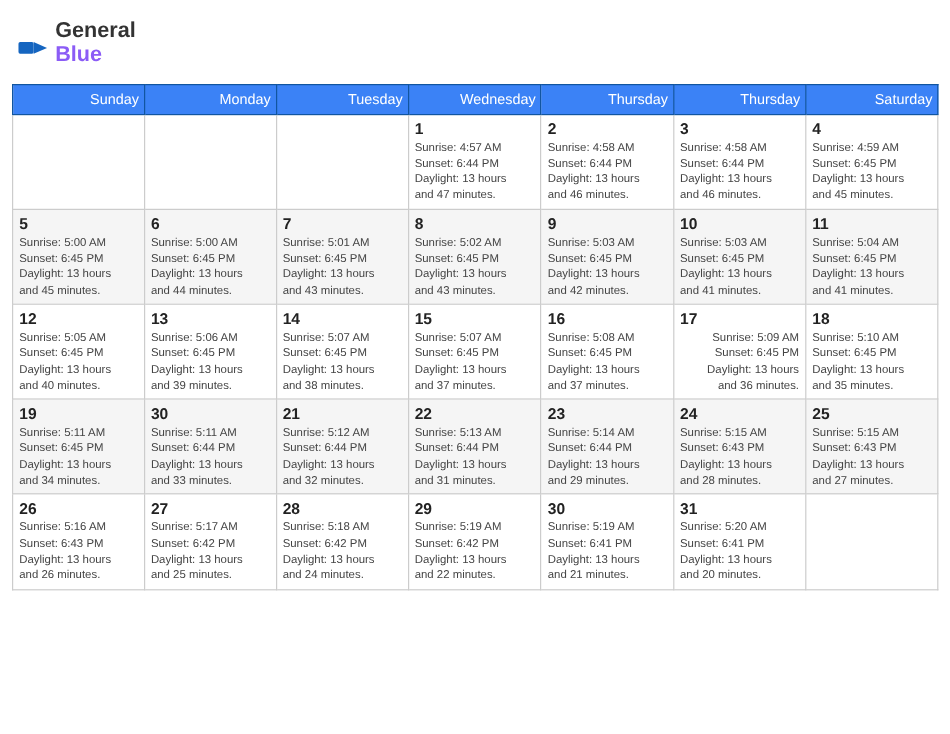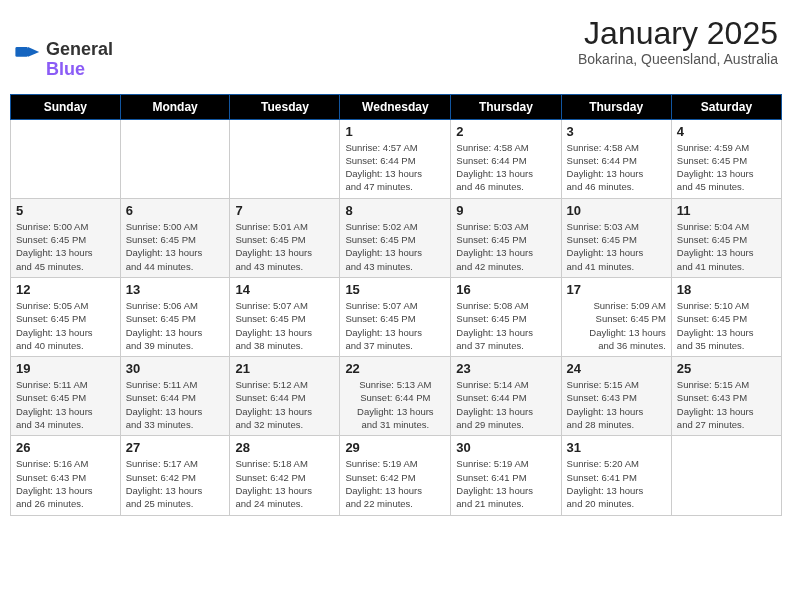--- a/index.html
+++ b/index.html
@@ -12,23 +12,22 @@
     }
     .header {
       display: flex;
       align-items: flex-start;
       justify-content: space-between;
       margin-bottom: 8px;
       padding: 6px 4px;
     }
     .logo {
       display: flex;
-      align-items: flex-start;
+      align-items: flex-end;
       gap: 4px;
-      margin-top: 24px;
     }
     .logo-text {
       font-size: 18px;
       font-weight: bold;
       line-height: 1.1;
     }
     .logo-text .general { color: #333; }
     .logo-text .blue { color: #8b5cf6; }
     .logo-icon {
       width: 28px;
@@ -46,26 +45,26 @@
     .subtitle {
       font-size: 14px;
       color: #555;
     }
     .calendar {
       width: 100%;
       border-collapse: collapse;
       border: 1px solid #ccc;
     }
     .calendar th {
-      background-color: #000000;
+      background-color: #3b82f6;
       color: #fff;
       font-size: 12px;
-      font-weight: bold;
+      font-weight: normal;
       padding: 5px 4px;
-      text-align: center;
+      text-align: right;
       border: 1px solid #1155a0;
     }
     .calendar td {
       vertical-align: top;
       padding: 4px 5px;
       border: 1px solid #ccc;
       font-size: 10px;
       color: #333;
       width: 113px;
       min-height: 80px;
@@ -95,24 +94,20 @@
   <div class="logo">
     <svg class="logo-icon" viewBox="0 0 40 40">
       <rect x="2" y="10" width="18" height="14" rx="2" fill="#1565c0"></rect>
       <polygon points="20,10 36,17 20,24" fill="#1565c0"></polygon>
     </svg>
     <div class="logo-text">
       <span class="general">General</span><br>
       <span class="blue">Blue</span>
     </div>
   </div>
-  <div class="title-block">
-    <div class="month-title">January 2025</div>
-    <div class="subtitle">Bokarina, Queensland, Australia</div>
-  </div>
 </div>
 
 <table class="calendar">
   <thead>
     <tr>
     <th>Sunday</th>
         <th>Monday</th>
         <th>Tuesday</th>
         <th>Wednesday</th>
         <th>Thursday</th>
@@ -273,21 +268,21 @@
         </td>
         <td>
           <span class="day-num">21</span>
           <div class="day-info" style="white-space: pre-line;">Sunrise: 5:12 AM
 Sunset: 6:44 PM
 Daylight: 13 hours
 and 32 minutes.</div>
         </td>
         <td>
           <span class="day-num">22</span>
-          <div class="day-info" style="white-space: pre-line; text-align: center;">Sunrise: 5:13 AM
+          <div class="day-info" style="white-space: pre-line;">Sunrise: 5:13 AM
 Sunset: 6:44 PM
 Daylight: 13 hours
 and 31 minutes.</div>
         </td>
         <td>
           <span class="day-num">23</span>
           <div class="day-info" style="white-space: pre-line;">Sunrise: 5:14 AM
 Sunset: 6:44 PM
 Daylight: 13 hours
 and 29 minutes.</div>

